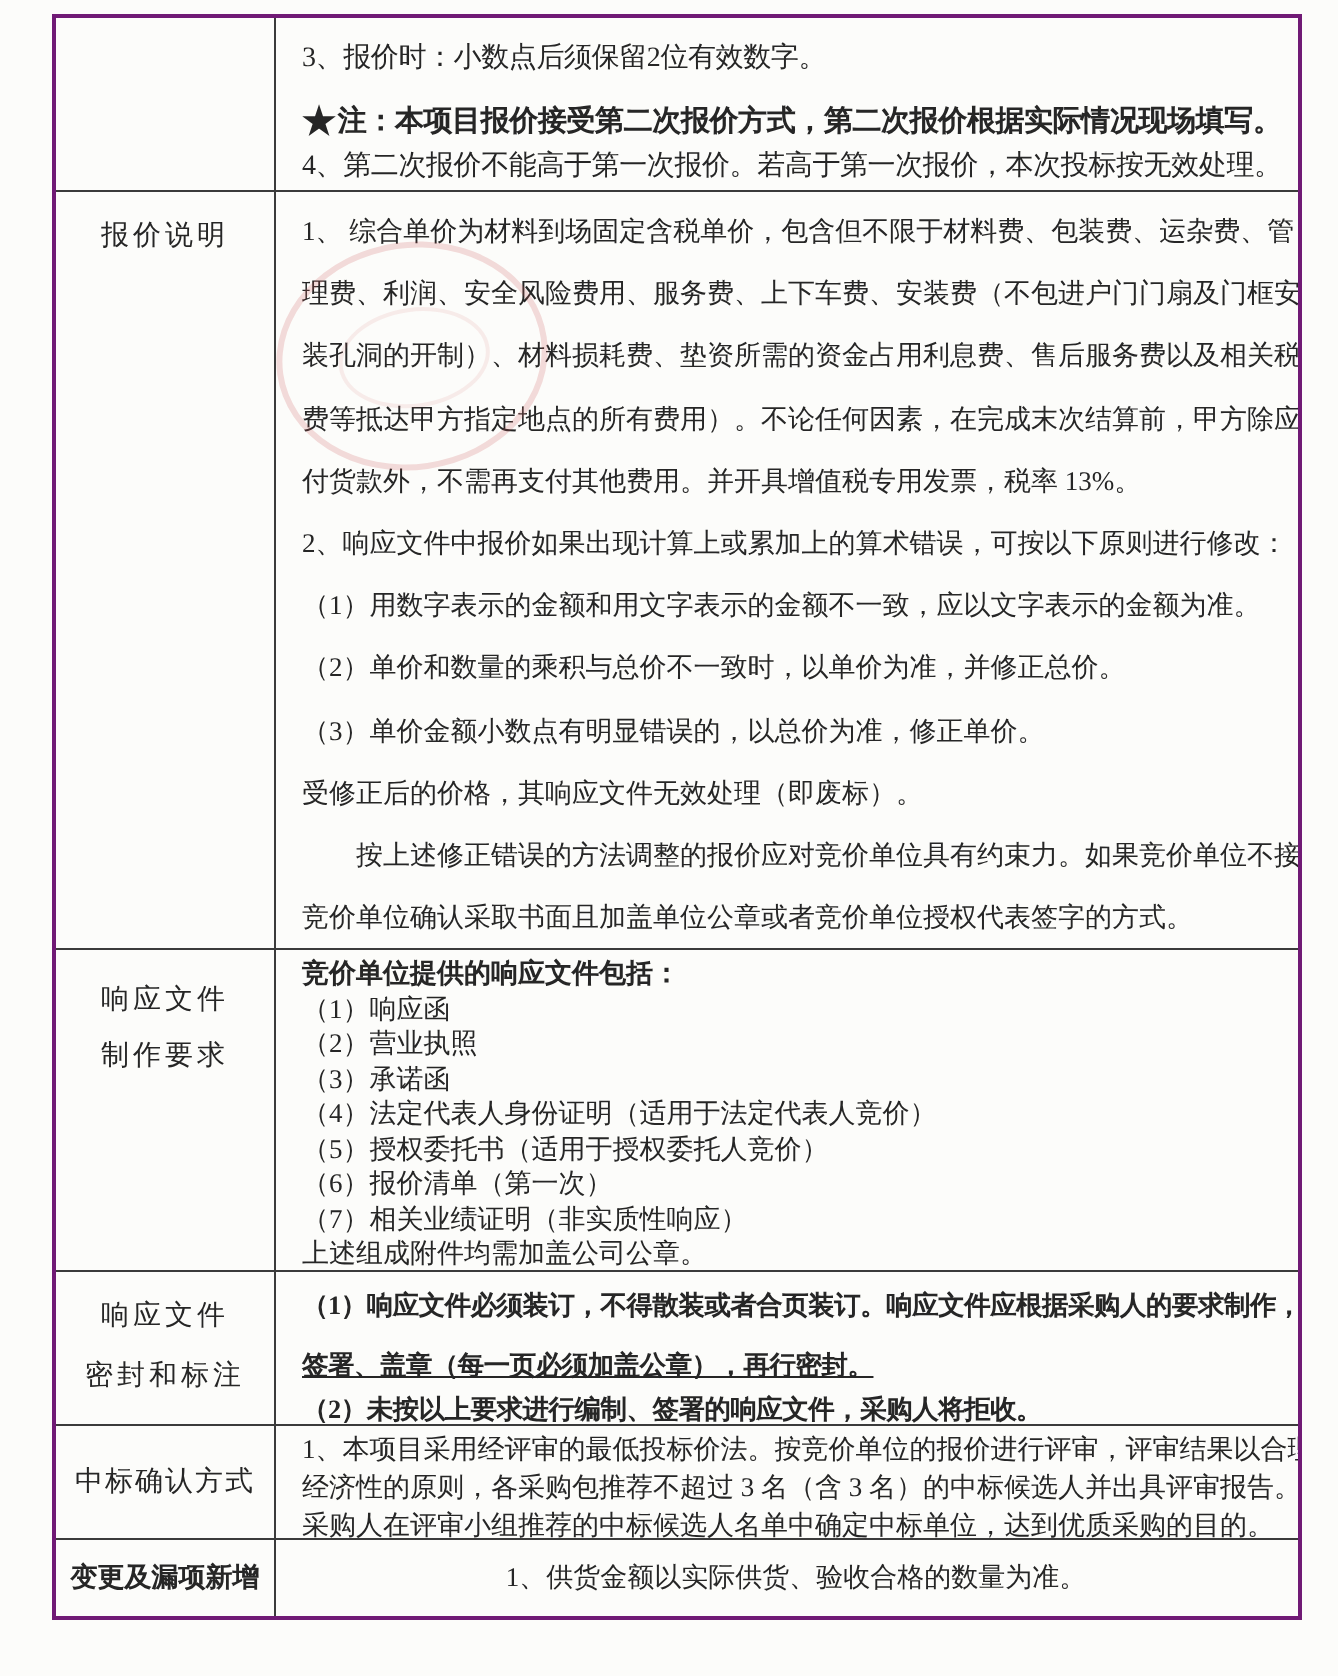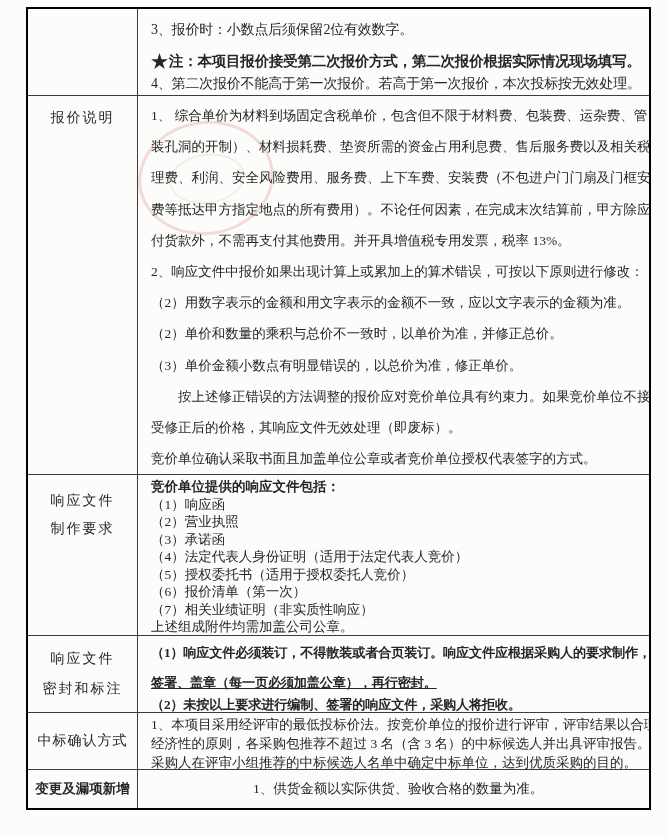--- a/index.html
+++ b/index.html
@@ -5,21 +5,21 @@
   * { margin:0; padding:0; box-sizing:border-box; }
   html,body { background:#e8e8e8; }
   .page {
     position:relative; width:669px; height:838px;
     background:#fcfcfa; overflow:hidden;
     font-family:"Liberation Serif","DejaVu Serif",serif;
     color:#262626;
   }
   .tbl {
     position:absolute; left:26px; top:7px; width:625px;
-    border:2px solid #000000;
+    border:2px solid #701a75;
   }
   .row { display:flex; border-bottom:1px solid #3b3b3b; }
   .row:last-child { border-bottom:none; }
   .h1 { height:87px; } .h2 { height:379px; } .h3 { height:161px; }
   .h4 { height:77px; }  .h5 { height:57px; }  .h6 { height:38px; }
   .lcell {
     width:110px; min-width:110px; border-right:1px solid #3b3b3b;
     display:flex; flex-direction:column; align-items:center;
     font-size:14px; letter-spacing:2px;
   }
@@ -85,30 +85,30 @@
         <div class="line l2">4、第二次报价不能高于第一次报价。若高于第一次报价，本次投标按无效处理。</div>
       </div>
     </div>
 
     <div class="row r2 h2">
       <div class="lcell">
         <div>报价说明</div>
       </div>
       <div class="ccell">
         <div class="line">1、 综合单价为材料到场固定含税单价，包含但不限于材料费、包装费、运杂费、管</div>
+        <div class="line">理费、利润、安全风险费用、服务费、上下车费、安装费（不包进户门门扇及门框安</div>
         <div class="line">装孔洞的开制）、材料损耗费、垫资所需的资金占用利息费、售后服务费以及相关税</div>
-        <div class="line">理费、利润、安全风险费用、服务费、上下车费、安装费（不包进户门门扇及门框安</div>
         <div class="line">费等抵达甲方指定地点的所有费用）。不论任何因素，在完成末次结算前，甲方除应</div>
         <div class="line">付货款外，不需再支付其他费用。并开具增值税专用发票，税率 13%。</div>
         <div class="line">2、响应文件中报价如果出现计算上或累加上的算术错误，可按以下原则进行修改：</div>
-        <div class="line">（2）用数字表示的金额和用文字表示的金额不一致，应以文字表示的金额为准。</div>
+        <div class="line">（1）用数字表示的金额和用文字表示的金额不一致，应以文字表示的金额为准。</div>
         <div class="line">（2）单价和数量的乘积与总价不一致时，以单价为准，并修正总价。</div>
         <div class="line">（3）单价金额小数点有明显错误的，以总价为准，修正单价。</div>
+        <div class="line">受修正后的价格，其响应文件无效处理（即废标）。</div>
         <div class="line indent2">按上述修正错误的方法调整的报价应对竞价单位具有约束力。如果竞价单位不接</div>
-        <div class="line">受修正后的价格，其响应文件无效处理（即废标）。</div>
         <div class="line">竞价单位确认采取书面且加盖单位公章或者竞价单位授权代表签字的方式。</div>
       </div>
     </div>
 
     <div class="row r3 h3">
       <div class="lcell">
         <div>响应文件</div>
         <div>制作要求</div>
       </div>
       <div class="ccell">

